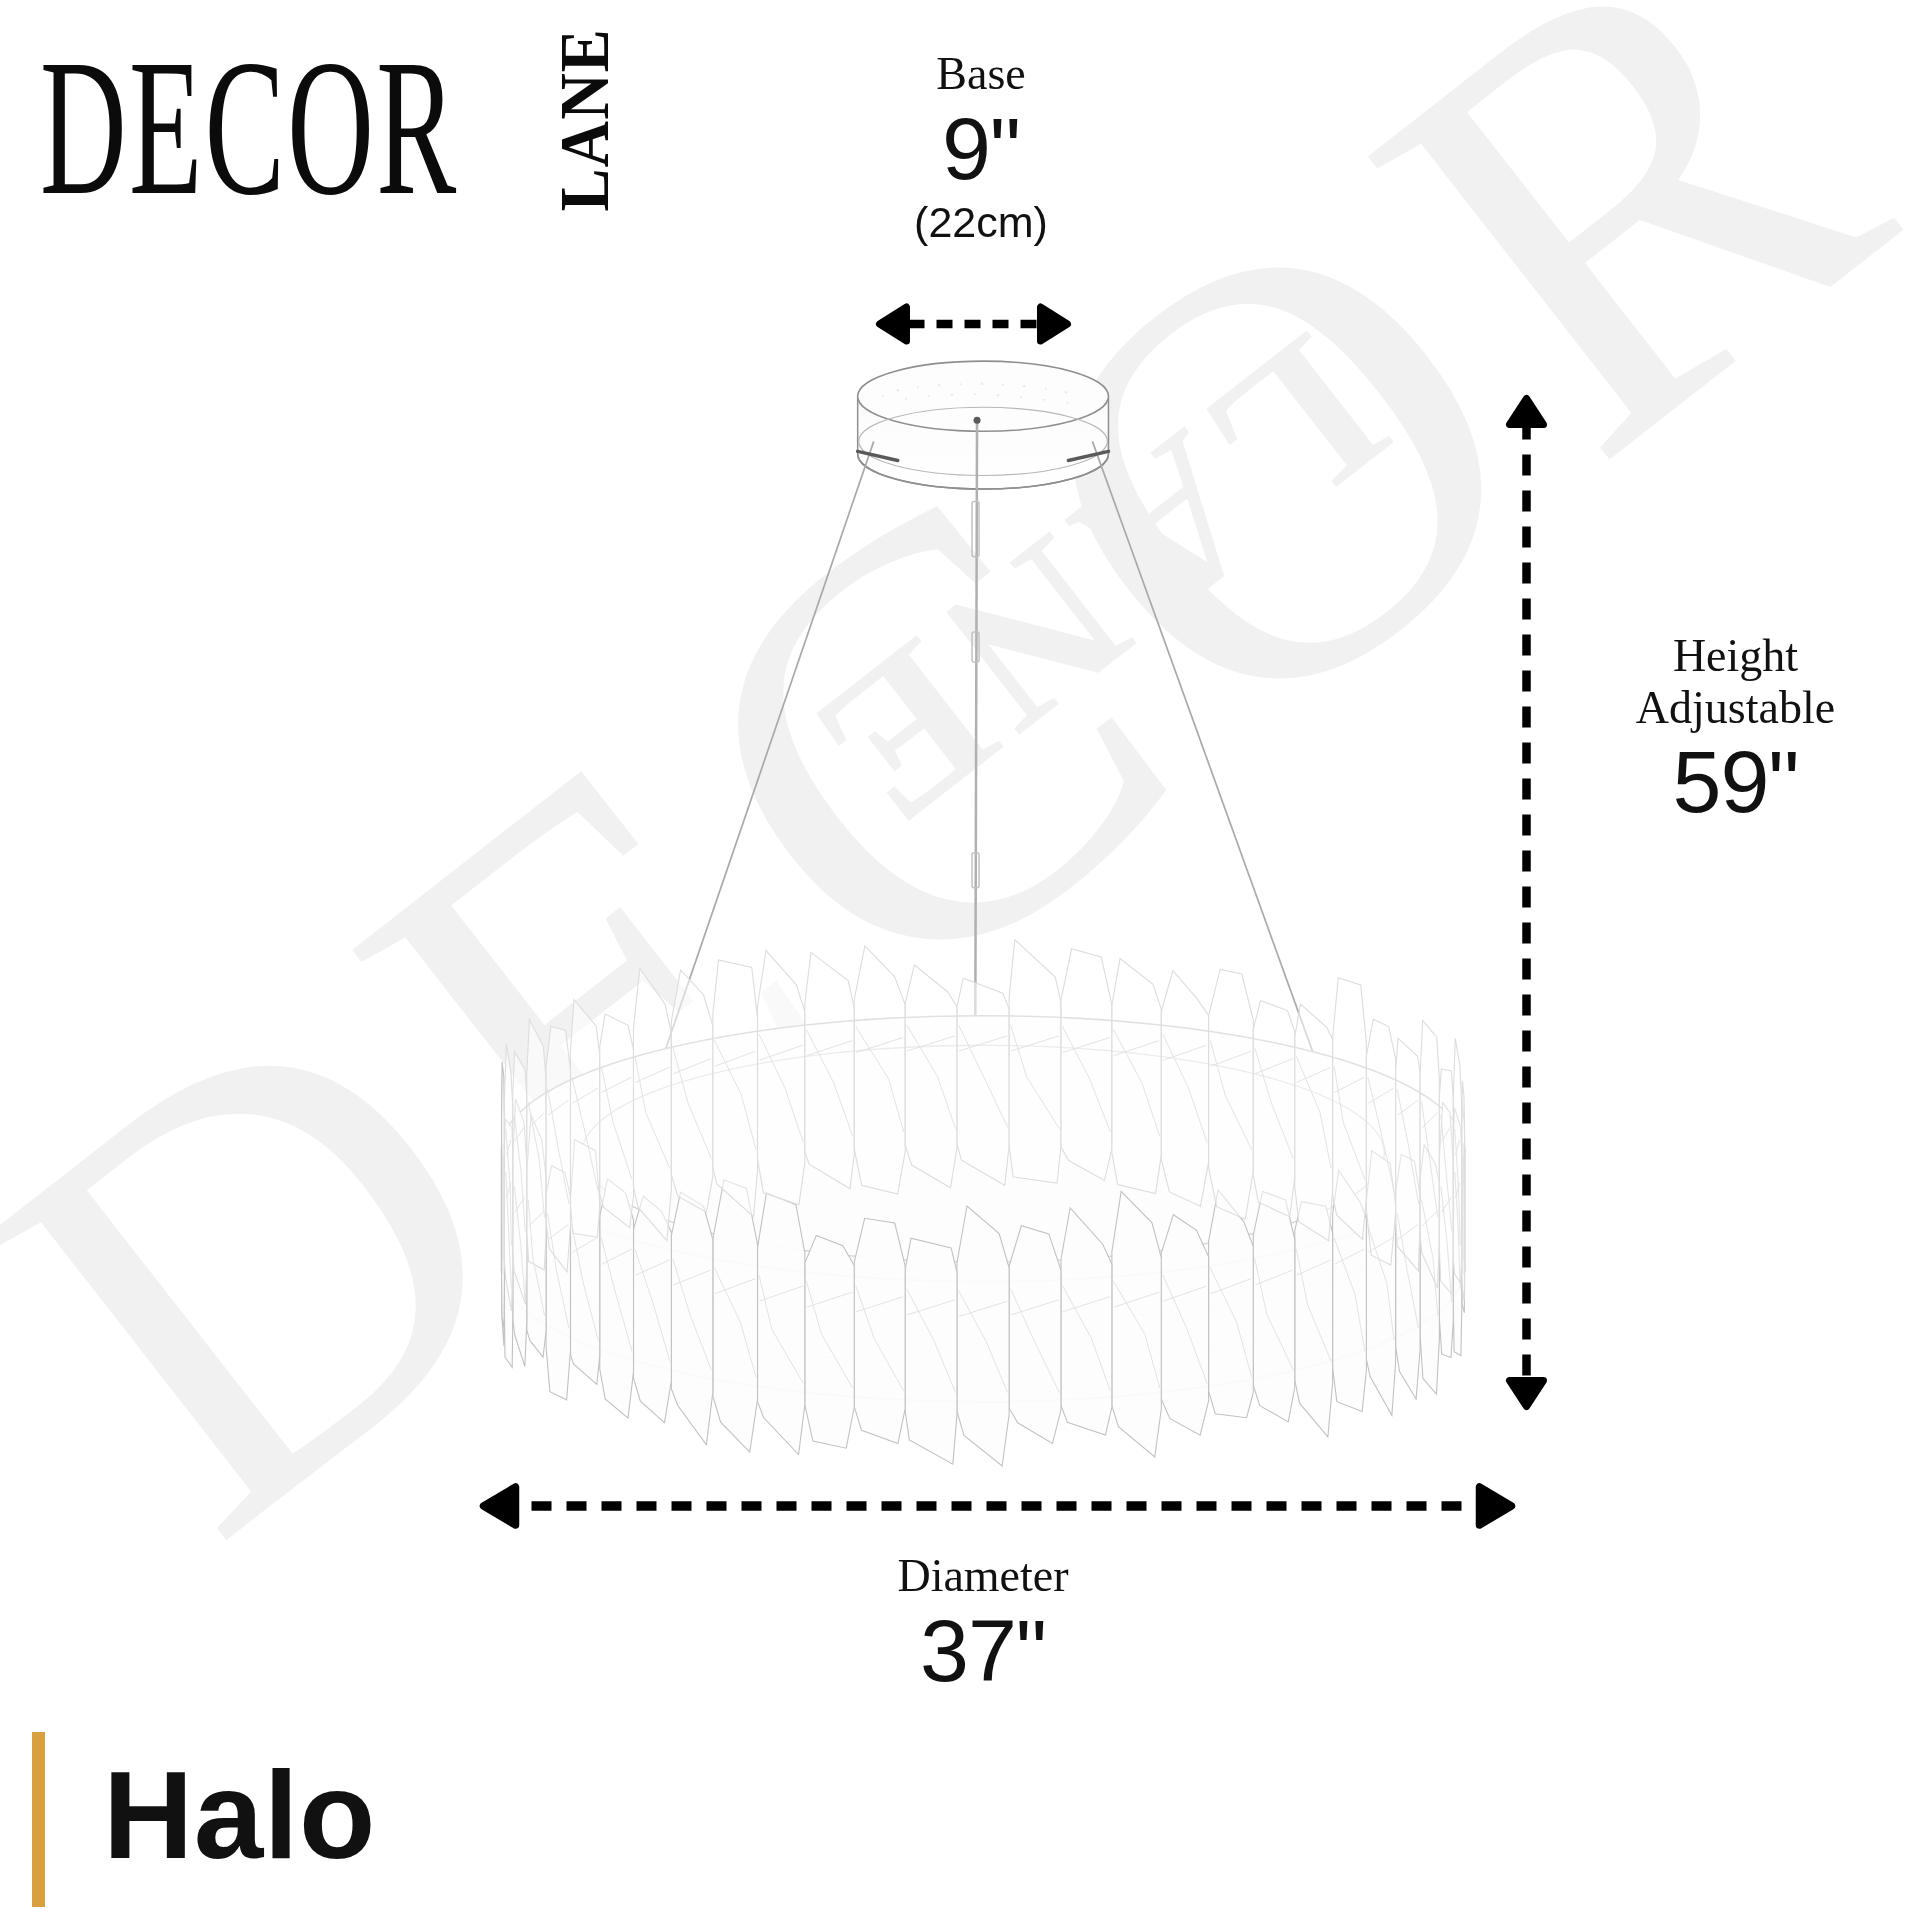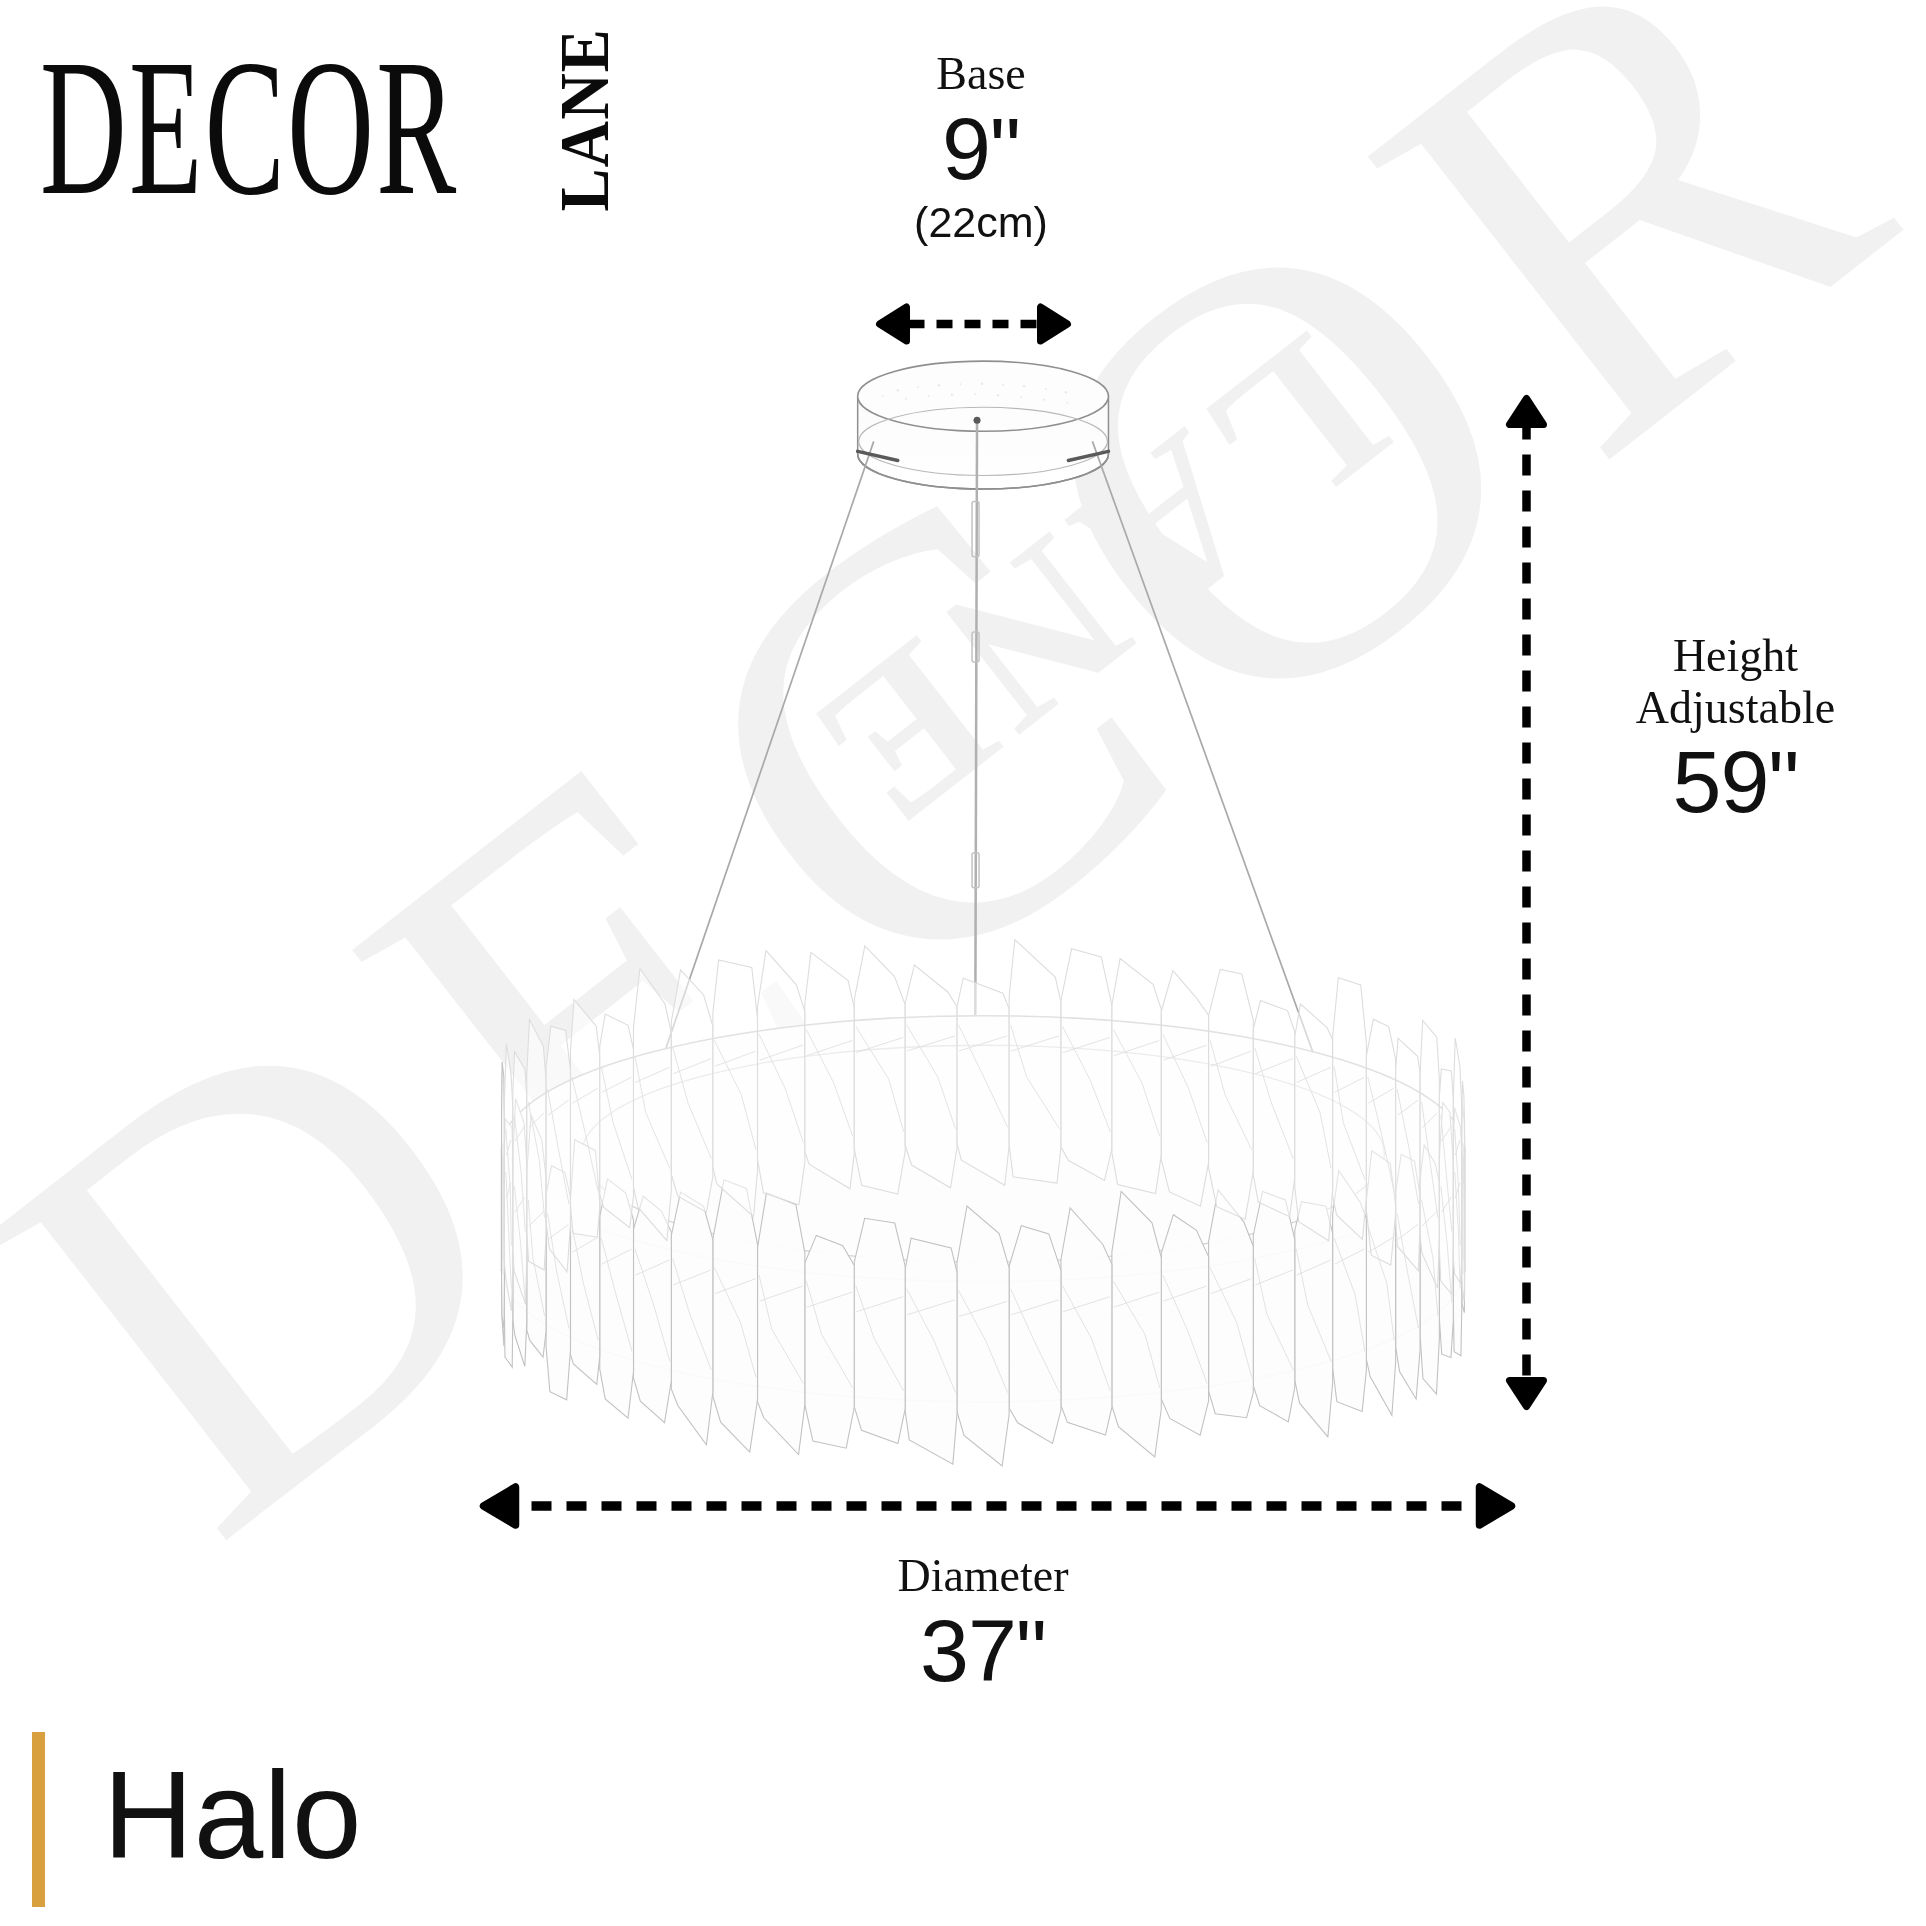--- a/index.html
+++ b/index.html
@@ -159,21 +159,21 @@
     width: 13px;
     height: 175px;
     background: #d9a03f;
     flex: none;
   }
   #product-name {
     margin-left: 58px;
     margin-top: 20px;
     font-family: "Liberation Sans", sans-serif;
     font-size: 125px;
-    font-weight: 400;
+    font-weight: 700;
     color: #111111;
     line-height: 1;
     letter-spacing: 0.5px;
   }
 </style>
 </head>
 <body>
 
 <div id="page">
 

